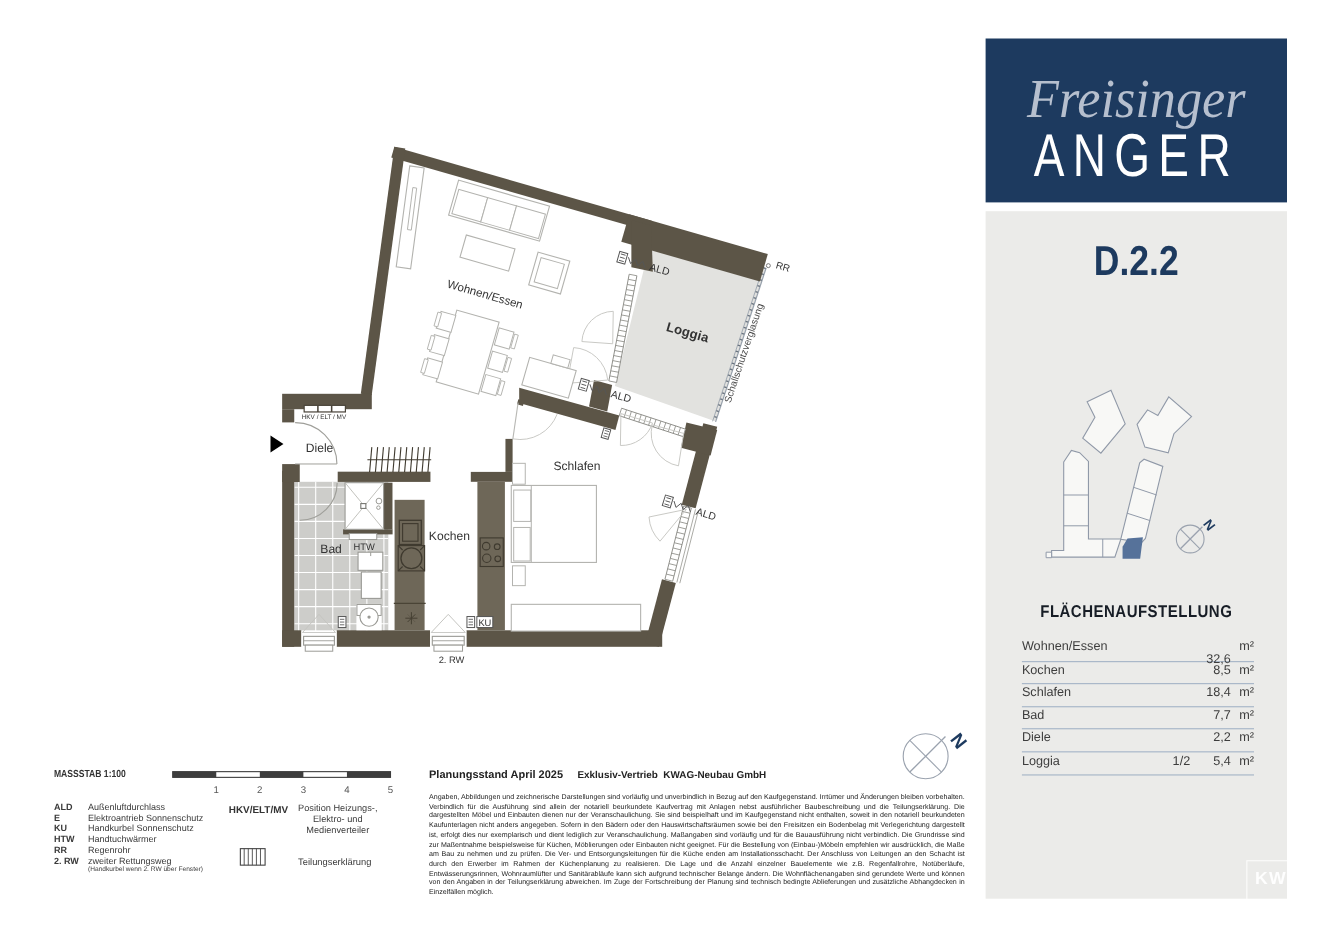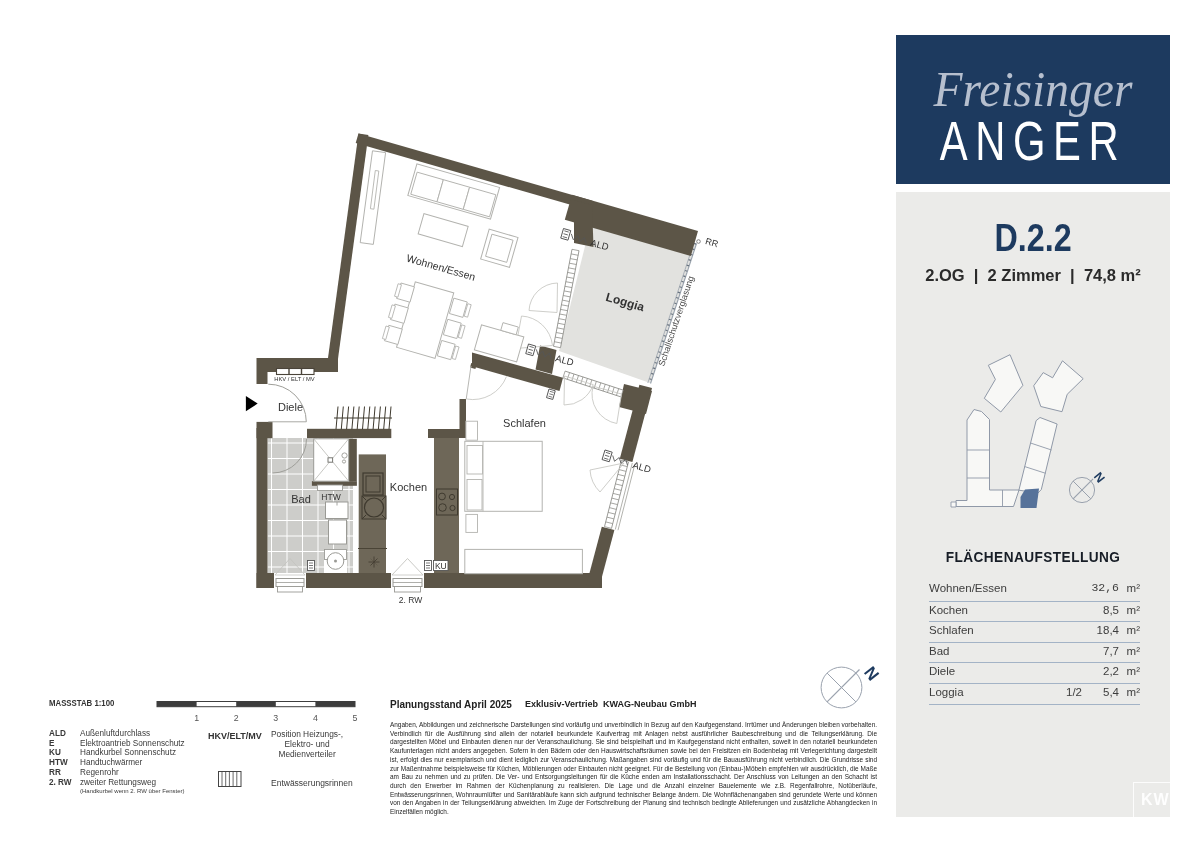--- a/index.html
+++ b/index.html
@@ -437,29 +437,28 @@
 
 <polygon points="1020.5,497.0 1025.0,489.5 1039.0,488.5 1036.5,508.0 1020.5,508.0" fill="#56729a"></polygon>
 </svg>
 
 <div class="abs" style="left:896px;top:60px;width:274px;text-align:center;font-family:'Liberation Serif',serif;font-style:italic;font-size:50px;color:#b6bfce;transform:scaleX(.95);">Freisinger</div>
 
 <div class="abs" style="left:896px;top:109px;width:274px;text-align:center;font-size:55px;letter-spacing:10px;color:#ffffff;transform:scaleX(.76);">ANGER</div>
 
 <div class="abs navy" style="left:896px;top:217px;width:274px;text-align:center;font-size:38px;font-weight:bold;transform:scaleX(.85);">D.2.2</div>
 
-<div class="abs" style="left:896px;top:266px;width:274px;text-align:center;font-size:16.5px;font-weight:bold;color:#2b2b2b;">2.OG&nbsp; |&nbsp; 2 Zimmer&nbsp; |&nbsp; 74,8 m²</div>
 
 <div class="abs" style="left:896px;top:548px;width:274px;text-align:center;font-size:15.5px;font-weight:bold;letter-spacing:0.5px;color:#171d26;transform:scaleX(.88);">FLÄCHENAUFSTELLUNG</div>
 
 <div class="abs" style="left:929px;top:581px;width:211px;font-size:11.5px;color:#3d3d3d;">
 
   <div style="position:relative;height:19.6px;border-bottom:1px solid #a3b3c6;">
     <span style="position:absolute;left:0;top:1px;">Wohnen/Essen</span>
-    <span style="position:absolute;right:21px;top:0;font-family:Liberation Mono, monospace;">32,6</span>
+    <span style="position:absolute;right:21px;top:13px;">32,6</span>
     <span style="position:absolute;right:0;top:1px;">m²</span>
   </div>
 
   <div style="position:relative;height:19.6px;border-bottom:1px solid #a3b3c6;">
     <span style="position:absolute;left:0;top:2px;">Kochen</span>
     <span style="position:absolute;right:21px;top:2px;">8,5</span>
     <span style="position:absolute;right:0;top:2px;">m²</span>
   </div>
 
   <div style="position:relative;height:19.6px;border-bottom:1px solid #a3b3c6;">
@@ -499,21 +498,21 @@
   <div><b style="display:inline-block;width:31px;">KU</b>Handkurbel Sonnenschutz</div>
   <div><b style="display:inline-block;width:31px;">HTW</b>Handtuchwärmer</div>
   <div><b style="display:inline-block;width:31px;">RR</b>Regenrohr</div>
   <div><b style="display:inline-block;width:31px;">2. RW</b>zweiter Rettungsweg</div>
   <div style="font-size:6px;padding-left:31px;">(Handkurbel wenn 2. RW über Fenster)</div>
 </div>
 
 <div class="abs" style="left:208px;top:731px;font-size:9px;font-weight:bold;color:#333;">HKV/ELT/MV</div>
 <div class="abs" style="left:271px;top:729px;font-size:8.4px;line-height:10px;color:#3a3a3a;text-align:center;">Position Heizungs-,<br>Elektro- und<br>Medienverteiler</div>
 
-<div class="abs" style="left:271px;top:778px;font-size:8.5px;color:#3a3a3a;">Entwässerungsrinnen</div>
+<div class="abs" style="left:271px;top:778px;font-size:8.5px;color:#3a3a3a;">Teilungserklärung</div>
 
 <div class="abs" style="left:390px;top:699px;font-size:10px;font-weight:bold;color:#222;">Planungsstand April 2025</div>
 <div class="abs" style="left:525px;top:699px;font-size:9px;font-weight:bold;color:#222;">Exklusiv-Vertrieb&nbsp; KWAG-Neubau GmbH</div>
 
 <div class="abs" style="left:390px;top:721px;width:487px;font-size:6.45px;line-height:8.72px;text-align:justify;color:#1c1c1c;">
 Angaben, Abbildungen und zeichnerische Darstellungen sind vorläufig und unverbindlich in Bezug auf den Kaufgegenstand. Irrtümer und Änderungen bleiben vorbehalten. Verbindlich für die Ausführung sind allein der notariell beurkundete Kaufvertrag mit Anlagen nebst ausführlicher Baubeschreibung und die Teilungserklärung. Die dargestellten Möbel und Einbauten dienen nur der Veranschaulichung. Sie sind beispielhaft und im Kaufgegenstand nicht enthalten, soweit in den notariell beurkundeten Kaufunterlagen nicht anders angegeben. Sofern in den Bädern oder den Hauswirtschaftsräumen sowie bei den Freisitzen ein Bodenbelag mit Verlegerichtung dargestellt ist, erfolgt dies nur exemplarisch und dient lediglich zur Veranschaulichung. Maßangaben sind vorläufig und für die Bauausführung nicht verbindlich. Die Grundrisse sind zur Maßentnahme beispielsweise für Küchen, Möblierungen oder Einbauten nicht geeignet. Für die Bestellung von (Einbau-)Möbeln empfehlen wir ausdrücklich, die Maße am Bau zu nehmen und zu prüfen. Die Ver- und Entsorgungsleitungen für die Küche enden am Installationsschacht. Der Anschluss von Leitungen an den Schacht ist durch den Erwerber im Rahmen der Küchenplanung zu realisieren. Die Lage und die Anzahl einzelner Bauelemente wie z.B. Regenfallrohre, Notüberläufe, Entwässerungsrinnen, Wohnraumlüfter und Sanitärabläufe kann sich aufgrund technischer Belange ändern. Die Wohnflächenangaben sind gerundete Werte und können von den Angaben in der Teilungserklärung abweichen. Im Zuge der Fortschreibung der Planung sind technisch bedingte Ablieferungen und zusätzliche Abhangdecken in Einzelfällen möglich.
 </div>
 
 </div>
 

